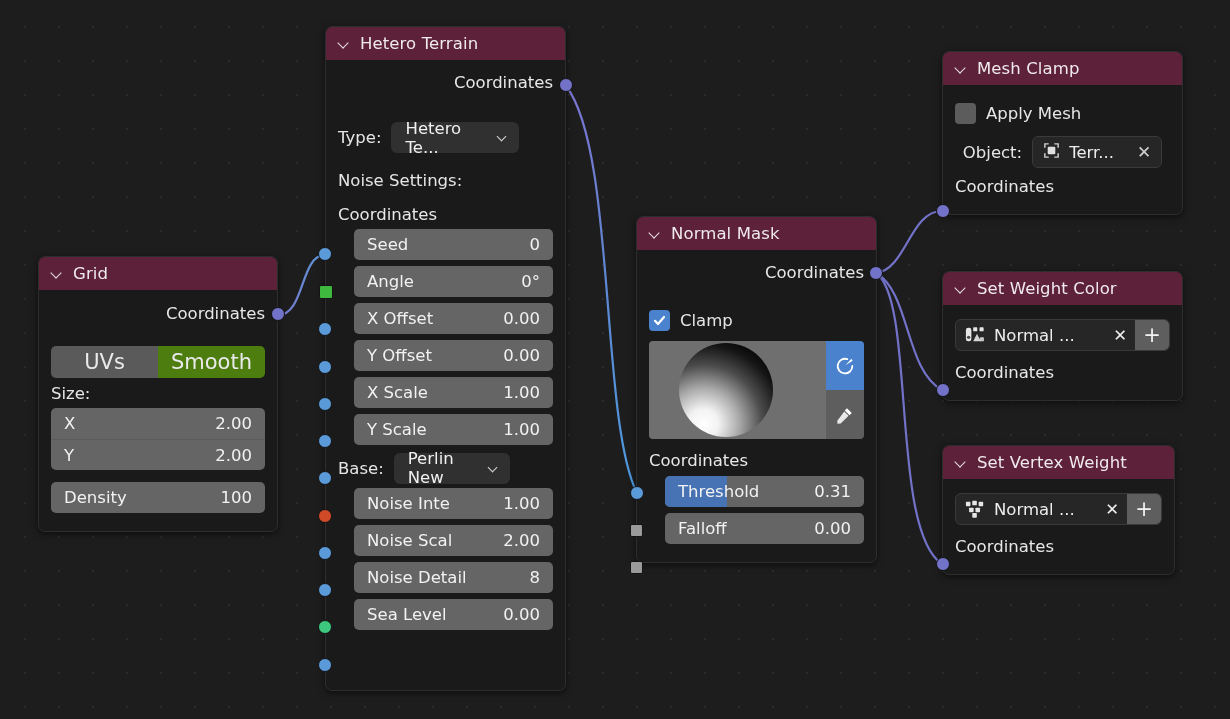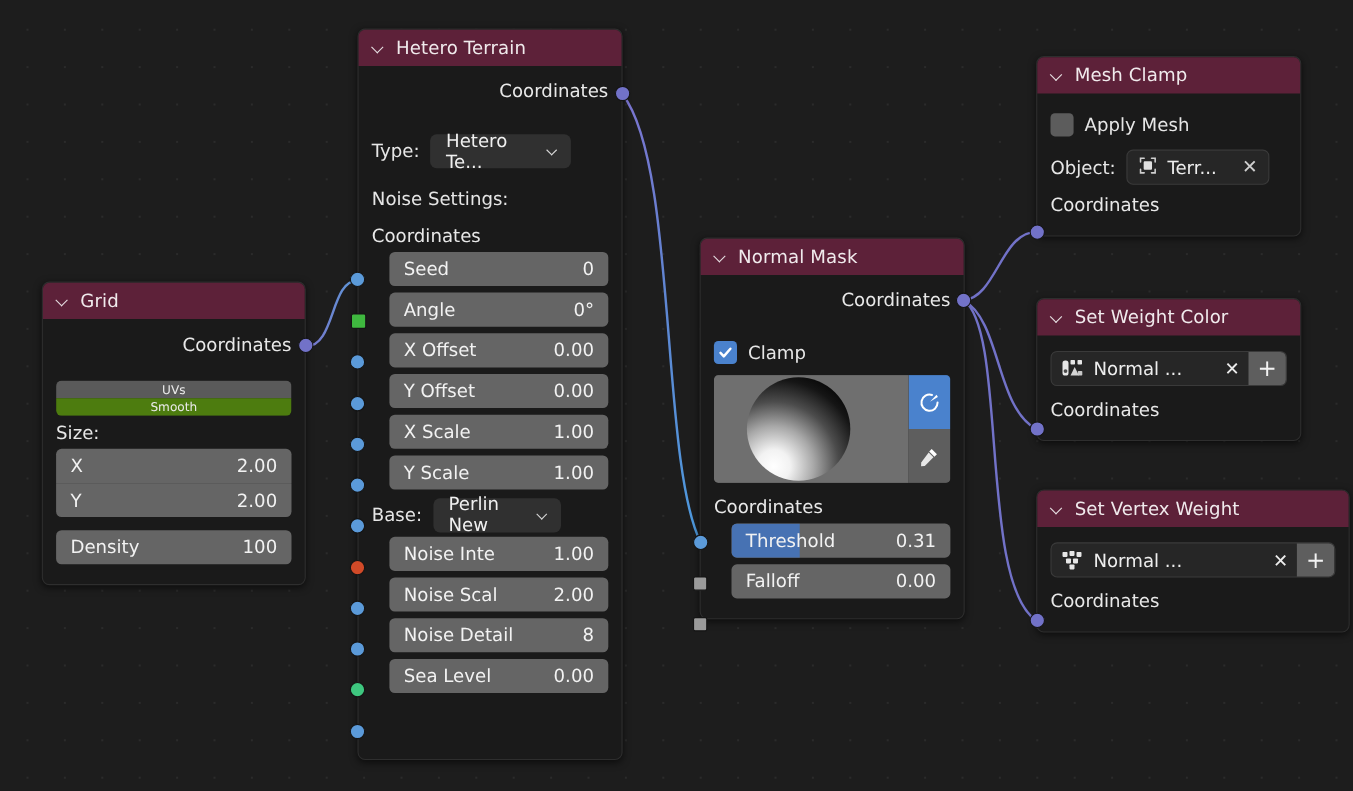--- a/index.html
+++ b/index.html
@@ -157,22 +157,21 @@
     border-right: 1.7px solid #d8d8d8;
     border-bottom: 1.7px solid #d8d8d8;
     transform: rotate(45deg);
   }
   .row-inline { display:flex; align-items:center; gap: 10px; }
 
   
   .toggle-pair {
     display: flex; height: 32px;
     border-radius: 5px; overflow: hidden;
-    font-size: 11px;
-    flex-direction: column;
+    font-size: 21px;
   }
   .toggle-pair > div {
     flex: 1;
     display: flex; align-items: center; justify-content: center;
     color: #eaeaea;
   }
   .tg-off { background: #5a5a5a; }
   .tg-on  { background: #4d7c0f; color: #ffffff; }
 
   
@@ -467,21 +466,21 @@
     <div class="node-header">
       <span class="chev"></span>
       <span class="node-title">Mesh Clamp</span>
     </div>
     <div class="node-body" style="padding-top:12px;">
       <div class="row-inline" style="height:32px;">
         <span class="cb-empty"></span>
         <span class="label-plain">Apply Mesh</span>
       </div>
       <div style="height:6px;"></div>
-      <div class="row-inline" style="height:34px;">
+      <div class="row-inline" style="height:34px;justify-content:center;">
         <span class="label-plain">Object:</span>
         <div class="idfield" style="width:130px; justify-content:space-between;">
           <span class="row-inline" style="gap:8px;">
             <span style="display:inline-block;">
               <svg width="19" height="19" viewBox="0 0 20 20" aria-hidden="true">
                 <rect x="6" y="6" width="8" height="8" rx="1" fill="#e0e0e0"></rect>
                 <path d="M3 6.5 V3 H6.5 M13.5 3 H17 V6.5 M17 13.5 V17 H13.5 M6.5 17 H3 V13.5" fill="none" stroke="#cfcfcf" stroke-width="1.5" stroke-linecap="round"></path>
               </svg>
             </span>
             <span>Terr...</span>
@@ -519,21 +518,21 @@
         <span class="plusbtn">+</span>
       </div>
       <div style="height:6px;"></div>
       <div class="in-row" style="height:31px;">
         <span>Coordinates</span>
       </div>
     </div>
   </div>
   <div class="sock purple" style="left:936px; top:383px;"></div>
 
-  <div class="node" style="left:942px; top:445px; width:285px;">
+  <div class="node" style="left:942px; top:445px; width:233px;">
     <div class="node-header">
       <span class="chev"></span>
       <span class="node-title">Set Vertex Weight</span>
     </div>
     <div class="node-body" style="padding-top:14px;">
       <div class="attrfield">
         <span style="display:inline-flex;">
           <svg width="22" height="20" viewBox="0 0 24 22" aria-hidden="true">
             <rect x="2" y="3" width="5" height="5" rx="0.8" fill="#e6e6e6"></rect>
             <rect x="9" y="2" width="5" height="5" rx="0.8" fill="#e6e6e6"></rect>

